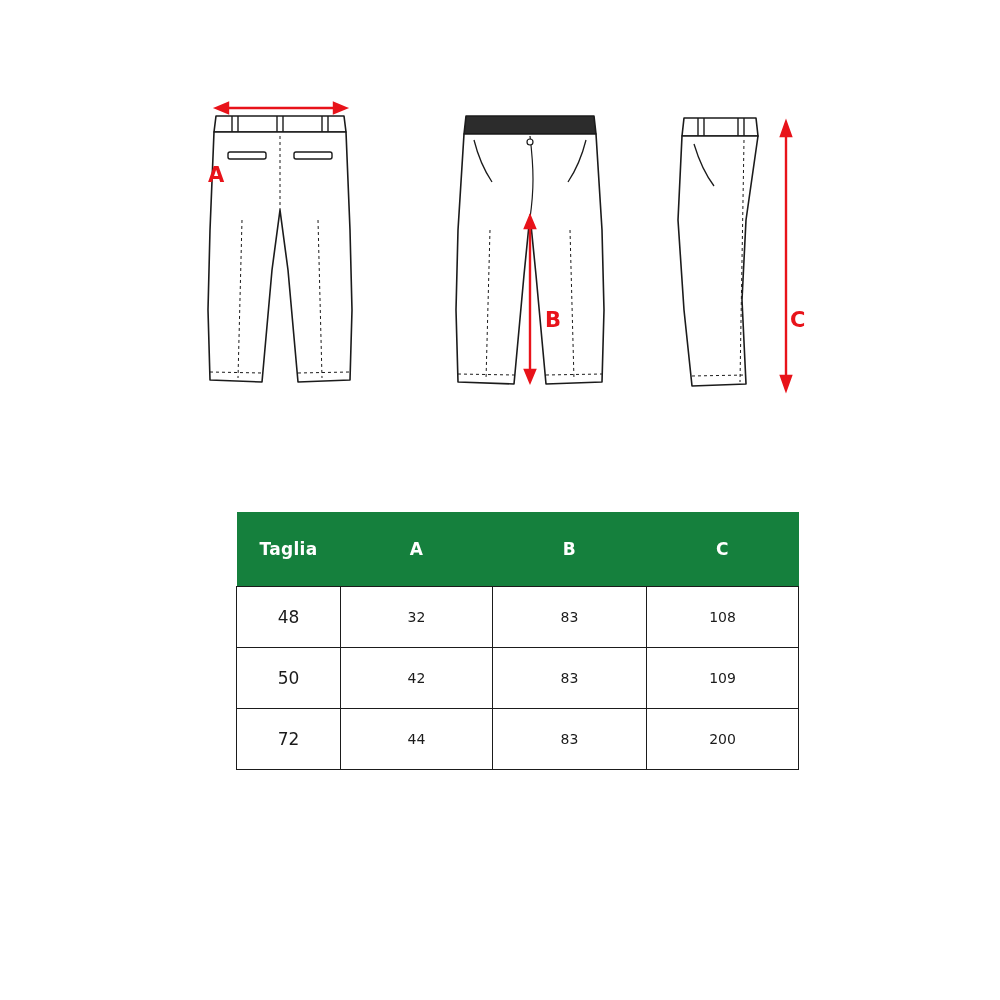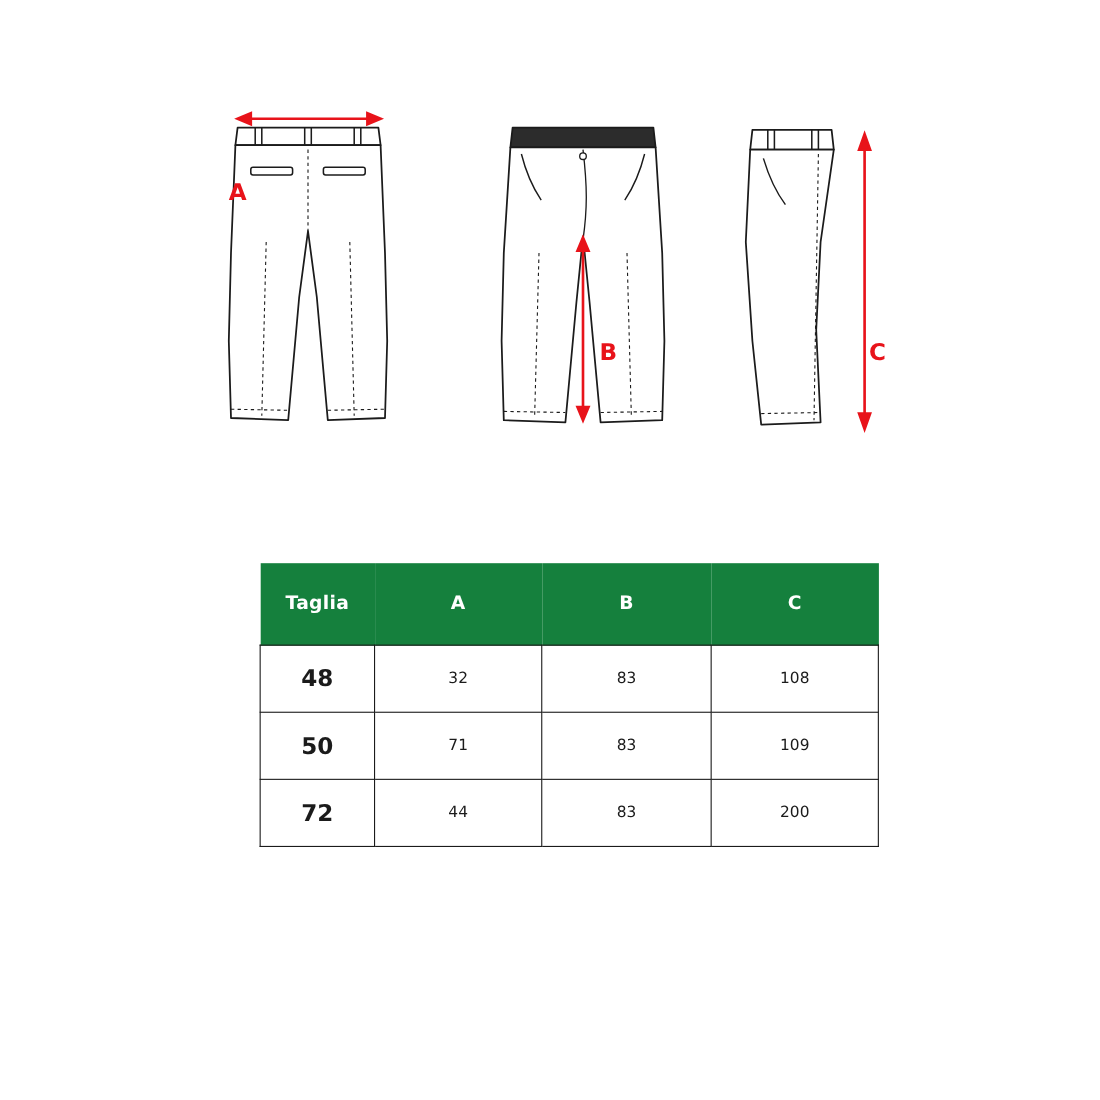--- a/index.html
+++ b/index.html
@@ -93,22 +93,22 @@
     letter-spacing: 0.3px;
   }
   table.size-table tbody td {
     height: 58px;
     text-align: center;
     border: 1px solid #1b1b1b;
     font-size: 14px;
     color: #1b1b1b;
   }
   table.size-table tbody td.size-cell {
-    font-weight: 700;
-    font-size: 21px;
+    font-weight: 400;
+    font-size: 17px;
     text-align: center;
   }
   table.size-table col.c0 { width: 104px; }
   table.size-table col.c1 { width: 152px; }
   table.size-table col.c2 { width: 154px; }
   table.size-table col.c3 { width: 152px; }
 </style>
 </head>
 <body>
 
@@ -233,21 +233,21 @@
       </thead>
       <tbody>
         <tr>
           <td class="size-cell">48</td>
           <td>32</td>
           <td>83</td>
           <td>108</td>
         </tr>
         <tr>
           <td class="size-cell">50</td>
-          <td>71</td>
+          <td>42</td>
           <td>83</td>
           <td>109</td>
         </tr>
         <tr>
           <td class="size-cell">72</td>
           <td>44</td>
           <td>83</td>
           <td>200</td>
         </tr>
       </tbody>

